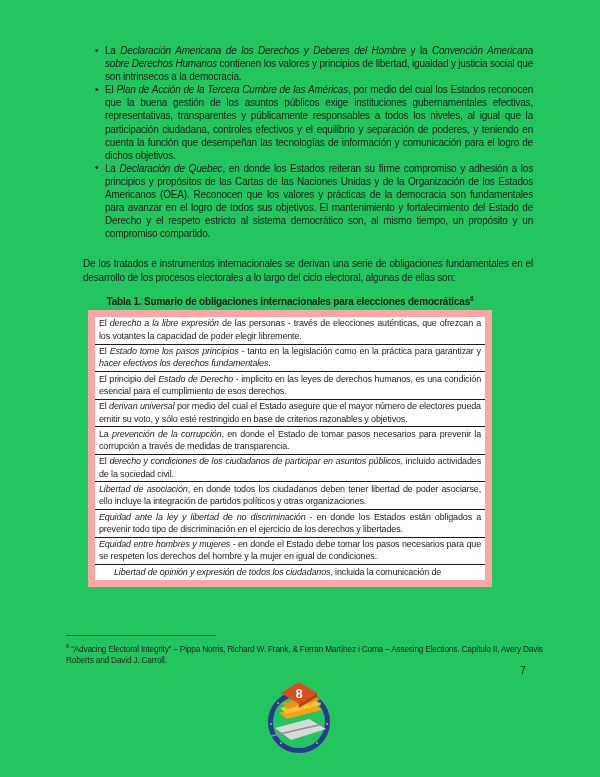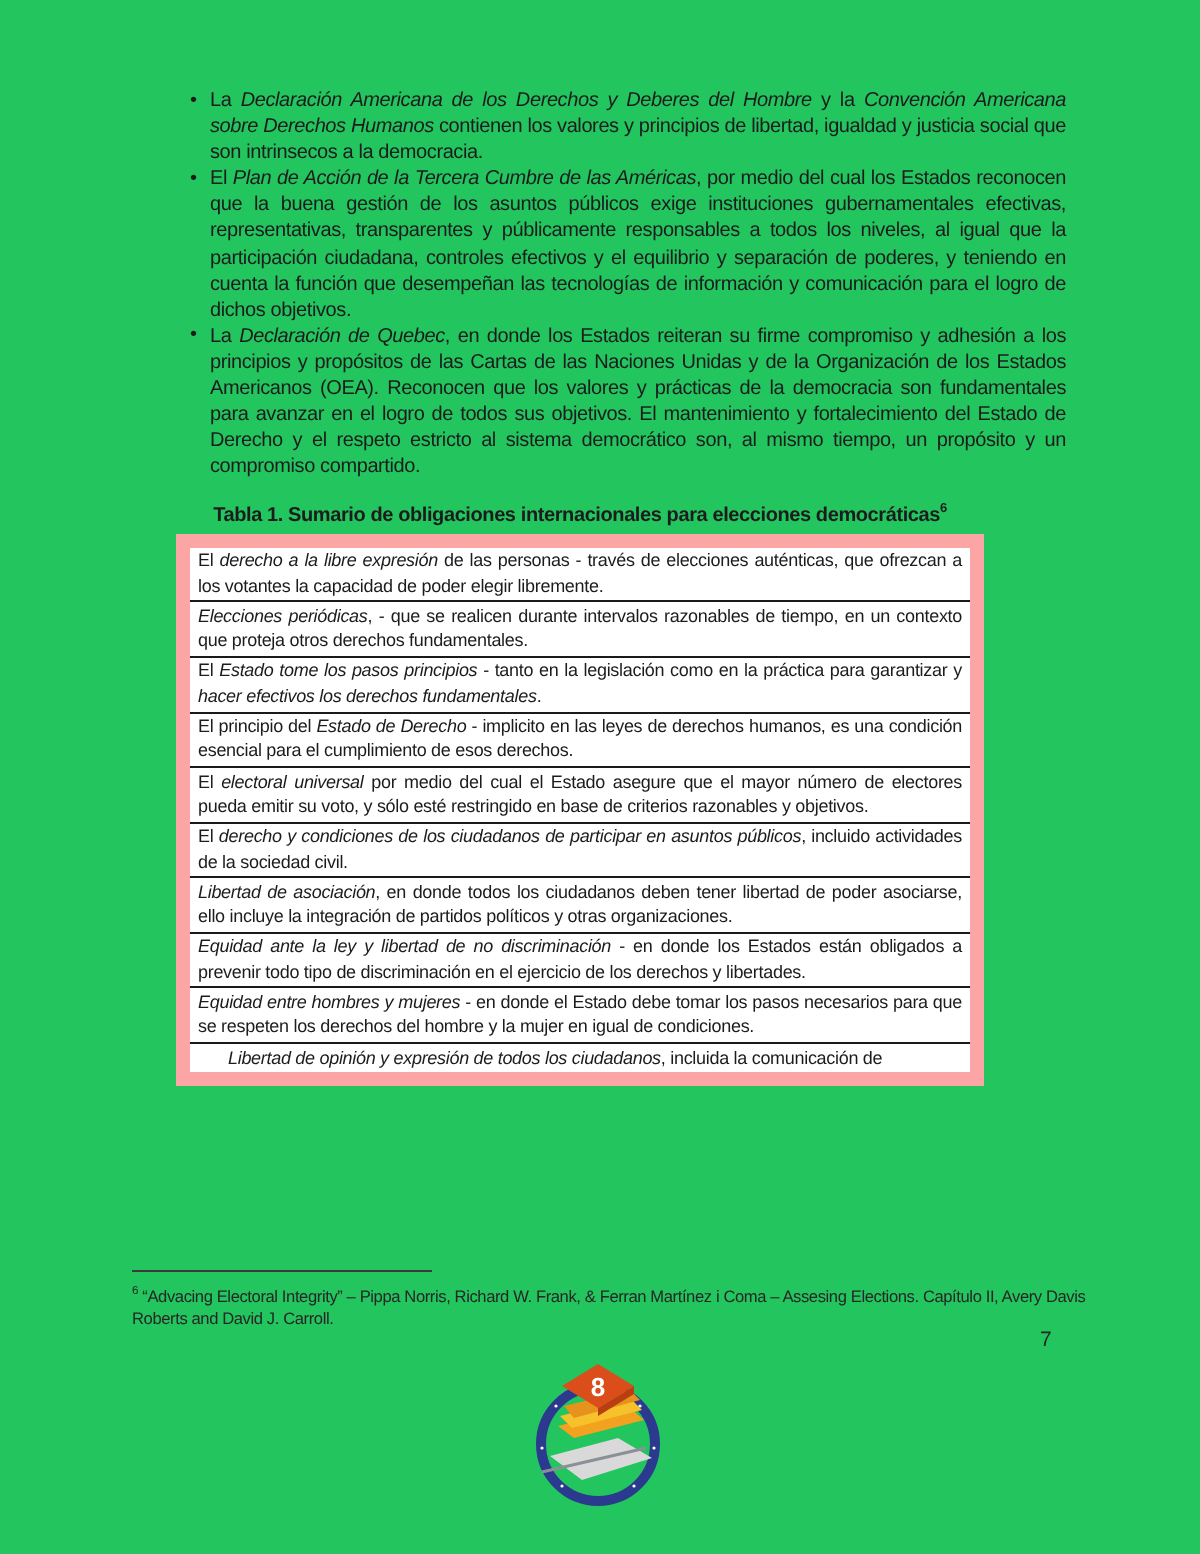--- a/index.html
+++ b/index.html
@@ -50,29 +50,30 @@
 <div class="page">
 
   <div class="content">
 
     <ul class="bullets" id="bullet-list">
         <li><span>La </span><em>Declaración Americana de los Derechos y Deberes del Hombre</em><span> y la </span><em>Convención Americana sobre Derechos Humanos</em><span> contienen los valores y principios de libertad, igualdad y justicia social que son intrinsecos a la democracia.</span></li>
         <li><span>El </span><em>Plan de Acción de la Tercera Cumbre de las Américas</em><span>, por medio del cual los Estados reconocen que la buena gestión de los asuntos públicos exige instituciones gubernamentales efectivas, representativas, transparentes y públicamente responsables a todos los niveles, al igual que la participación ciudadana, controles efectivos y el equilibrio y separación de poderes, y teniendo en cuenta la función que desempeñan las tecnologías de información y comunicación para el logro de dichos objetivos.</span></li>
         <li><span>La </span><em>Declaración de Quebec</em><span>, en donde los Estados reiteran su firme compromiso y adhesión a los principios y propósitos de las Cartas de las Naciones Unidas y de la Organización de los Estados Americanos (OEA). Reconocen que los valores y prácticas de la democracia son fundamentales para avanzar en el logro de todos sus objetivos. El mantenimiento y fortalecimiento del Estado de Derecho y el respeto estricto al sistema democrático son, al mismo tiempo, un propósito y un compromiso compartido.</span></li>
       </ul>
 
+    <p class="para">De los tratados e instrumentos internacionales se derivan una serie de obligaciones fundamentales en el desarrollo de los procesos electorales a lo largo del ciclo electoral, algunas de ellas son:</p>
 
     <div class="table-wrap">
       <div class="table-title"><span>Tabla 1. Sumario de obligaciones internacionales para elecciones democráticas</span><sup>6</sup></div>
       <div class="obl-table" id="obligations-table">
           <div class="row"><span>El </span><em>derecho a la libre expresión</em><span> de las personas - través de elecciones auténticas, que ofrezcan a los votantes la capacidad de poder elegir libremente.</span></div>
-          <div class="row"><em>Elecciones periódicas</em><span>, - que se realicen durante intervalos razonables de tiempo, en un contexto que proteja otros derechos fundamentales.</span></div>
           <div class="row"><span>El </span><em>Estado tome los pasos principios</em><span> - tanto en la legislación como en la práctica para garantizar y </span><em>hacer efectivos los derechos fundamentales</em><span>.</span></div>
           <div class="row"><span>El principio del </span><em>Estado de Derecho</em><span> - implicito en las leyes de derechos humanos, es una condición esencial para el cumplimiento de esos derechos.</span></div>
-          <div class="row"><span>El </span><em>electoral universal</em><span> por medio del cual el Estado asegure que el mayor número de electores pueda emitir su voto, y sólo esté restringido en base de criterios razonables y objetivos.</span></div>
+          <div class="row"><span>El </span><em>derivan universal</em><span> por medio del cual el Estado asegure que el mayor número de electores pueda emitir su voto, y sólo esté restringido en base de criterios razonables y objetivos.</span></div>
+          <div class="row"><span>La </span><em>prevención de la corrupción</em><span>, en donde el Estado de tomar pasos necesarios para prevenir la corrupción a través de medidas de transparencia.</span></div>
           <div class="row"><span>El </span><em>derecho y condiciones de los ciudadanos de participar en asuntos públicos</em><span>, incluido actividades de la sociedad civil.</span></div>
           <div class="row"><em>Libertad de asociación</em><span>, en donde todos los ciudadanos deben tener libertad de poder asociarse, ello incluye la integración de partidos políticos y otras organizaciones.</span></div>
           <div class="row"><em>Equidad ante la ley y libertad de no discriminación</em><span> - en donde los Estados están obligados a prevenir todo tipo de discriminación en el ejercicio de los derechos y libertades.</span></div>
           <div class="row"><em>Equidad entre hombres y mujeres</em><span> - en donde el Estado debe tomar los pasos necesarios para que se respeten los derechos del hombre y la mujer en igual de condiciones.</span></div>
           <div class="row"><em>Libertad de opinión y expresión de todos los ciudadanos</em><span>, incluida la comunicación de</span></div>
         </div>
     </div>
 
   </div>
 

